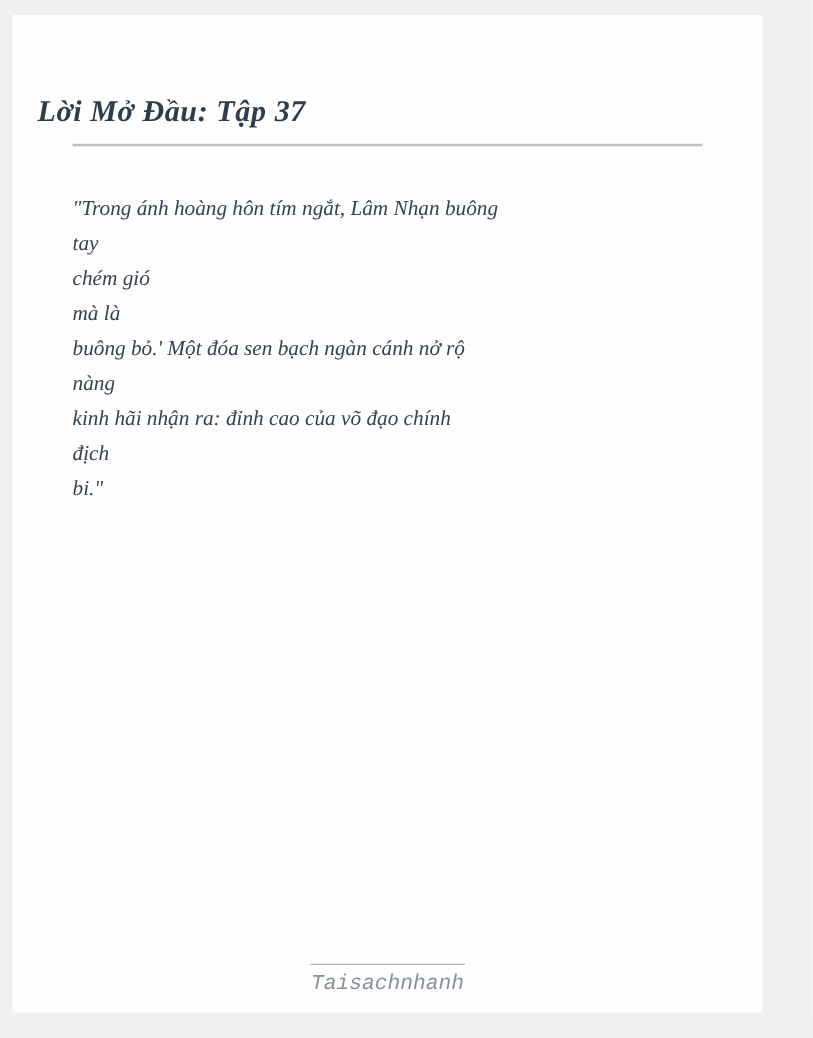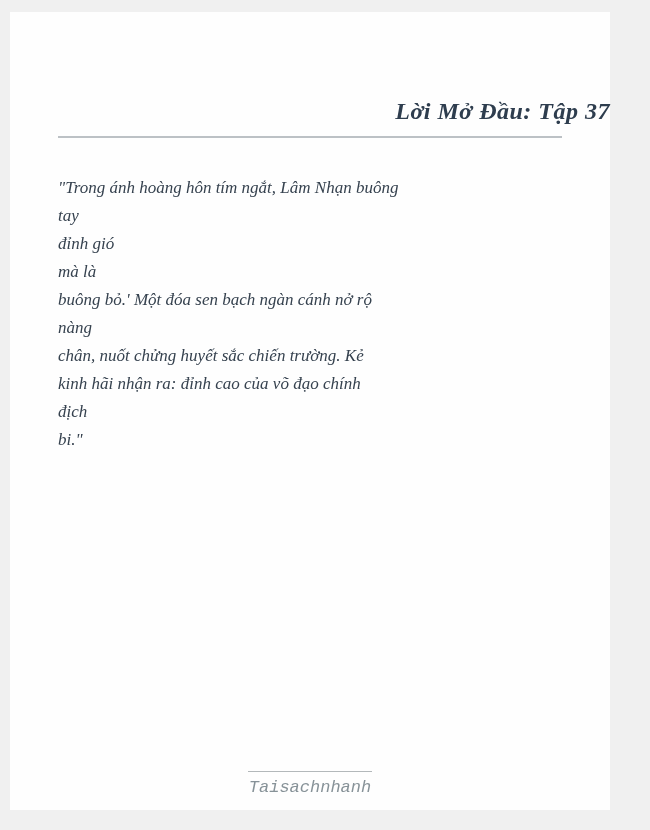--- a/index.html
+++ b/index.html
@@ -14,22 +14,22 @@
   .sheet {
     position: absolute;
     left: 10px;
     top: 12px;
     width: 600px;
     height: 798px;
     background: #fefefe;
     box-sizing: border-box;
   }
   .page-title {
-    margin-top: 85px;
-    text-align: right;
+    margin-top: 64px;
+    text-align: left;
     font-style: italic;
     font-weight: bold;
     font-size: 24px;
     letter-spacing: 0.5px;
     color: #2e3d4e;
     line-height: 1.2;
     padding-left: 20px;
   }
   .title-rule {
     margin: 10px 48px 0 48px;
@@ -75,25 +75,24 @@
 
 <div class="sheet">
 
   <div class="page-title">Lời Mở Đầu: Tập 37</div>
 
   <hr class="title-rule">
 
   <div class="body-text">
     <div class="body-line">"Trong ánh hoàng hôn tím ngắt, Lâm Nhạn buông</div>
     <div class="body-line">tay</div>
-    <div class="body-line">đỉnh gió</div>
+    <div class="body-line">chém gió</div>
     <div class="body-line">mà là</div>
     <div class="body-line">buông bỏ.' Một đóa sen bạch ngàn cánh nở rộ</div>
     <div class="body-line">nàng</div>
-    <div class="body-line">chân, nuốt chửng huyết sắc chiến trường. Kẻ</div>
     <div class="body-line">kinh hãi nhận ra: đỉnh cao của võ đạo chính</div>
     <div class="body-line">địch</div>
     <div class="body-line">bi."</div>
   </div>
 
   <div class="footer">
     <hr class="footer-rule">
     <div class="footer-text">Taisachnhanh</div>
   </div>
 

